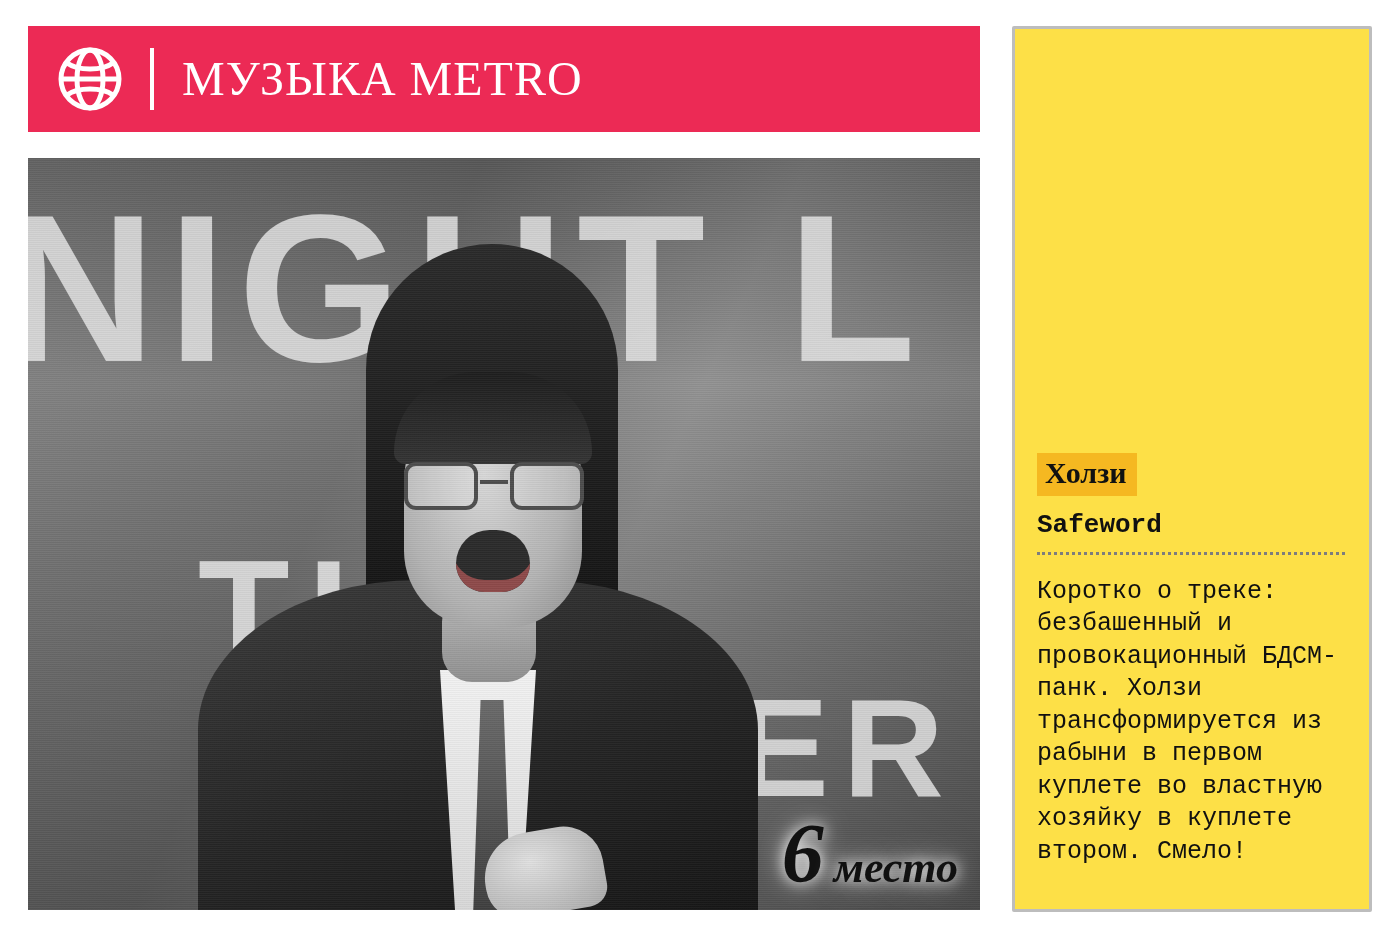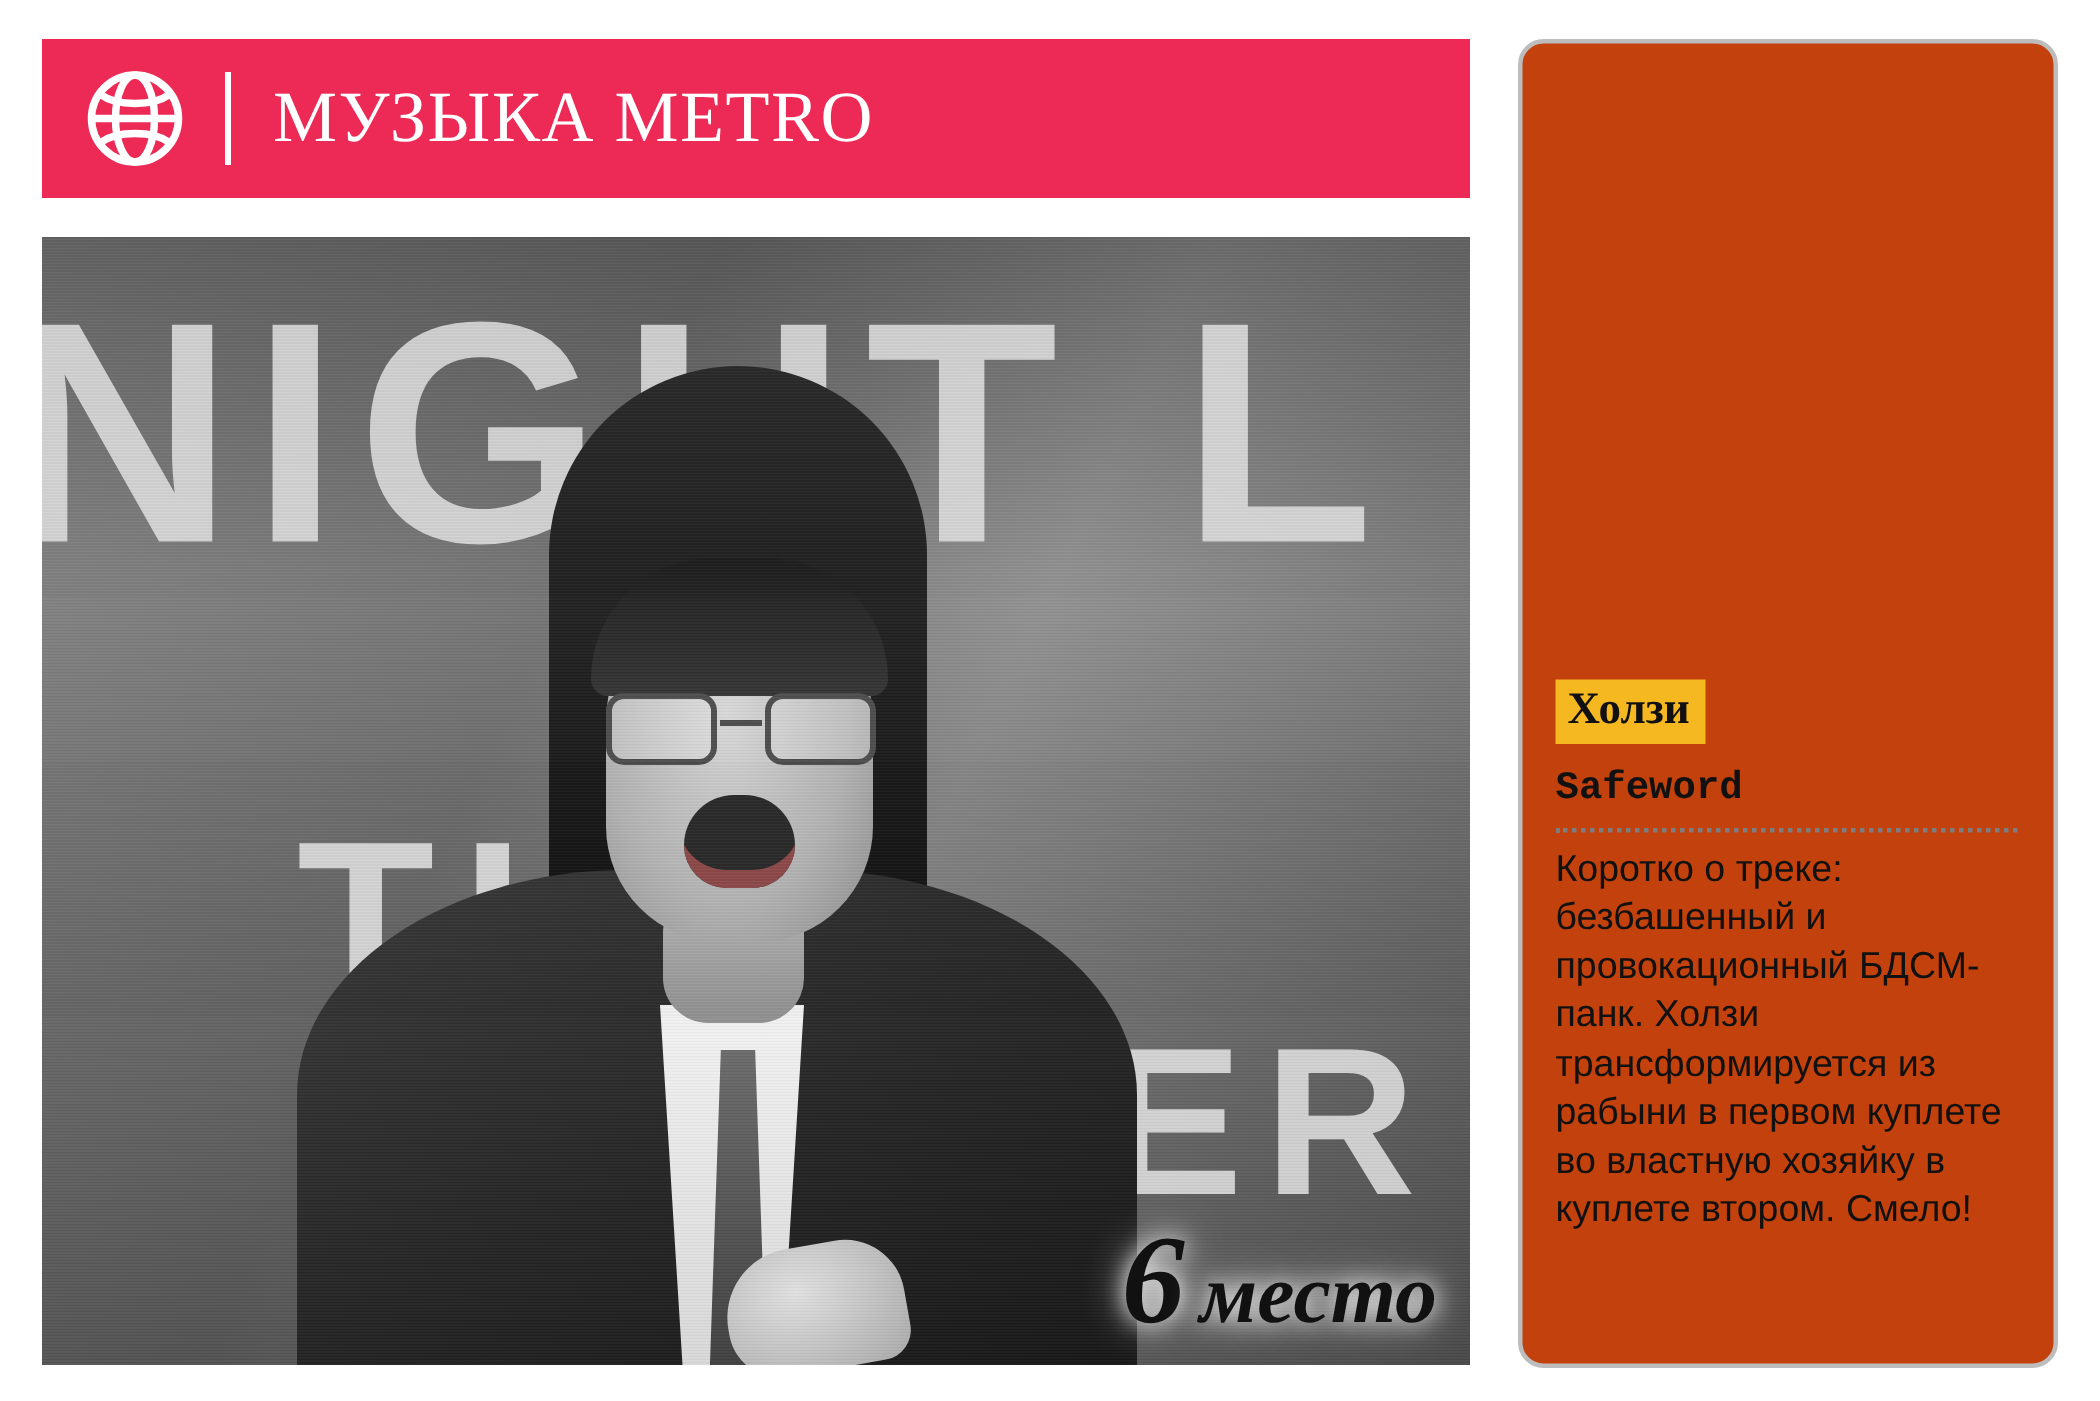--- a/index.html
+++ b/index.html
@@ -239,36 +239,36 @@
     font-family: "Liberation Serif", serif;
     font-style: italic;
     font-weight: 700;
     font-size: 84px;
     line-height: 0.9;
   }
   .rank-word {
     font-family: "Liberation Serif", serif;
     font-style: italic;
     font-weight: 700;
-    font-size: 56px;
+    font-size: 44px;
     line-height: 0.9;
     margin-left: 10px;
     margin-top: 10px;
   }
 
   
   .info-card {
     position: absolute;
     left: 1012px;
     top: 26px;
     width: 360px;
     height: 886px;
-    background: #c2410c;
+    background: #fde047;
     border: 3px solid #bdbdbd;
-    border-radius: 17px;
+    border-radius: 2px;
     box-sizing: border-box;
     overflow: hidden;
   }
 
   .card-inner {
     position: absolute;
     left: 22px;
     right: 18px;
     top: 424px;
   }
@@ -293,22 +293,22 @@
   }
 
   .dotted-rule {
     margin-top: 12px;
     width: 308px;
     height: 0;
     border-top: 3px dotted #7d7d7d;
   }
 
   .blurb {
-    margin-top: 8px;
-    font-family: Liberation Sans, sans-serif;
+    margin-top: 21px;
+    font-family: Liberation Mono, monospace;
     font-size: 25px;
     line-height: 1.3;
     color: #111111;
     width: 312px;
   }
 </style>
 </head>
 <body>
 
 <div class="page">

